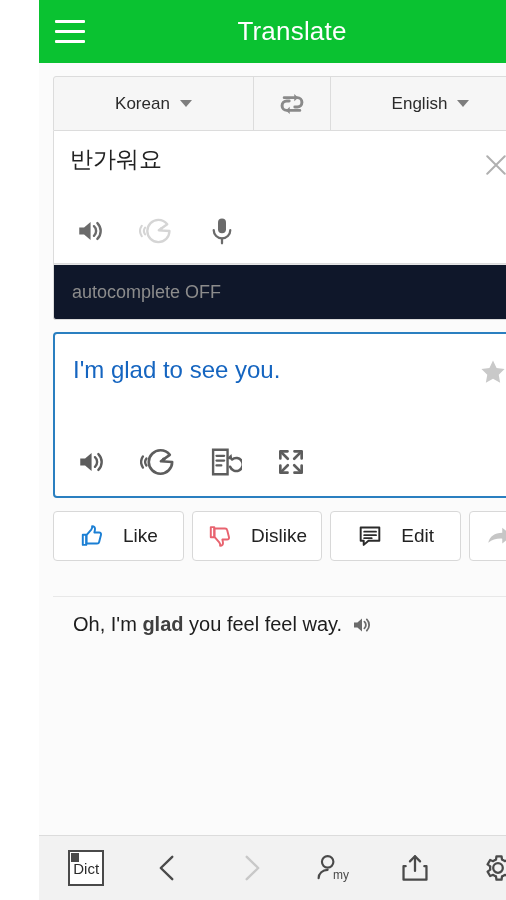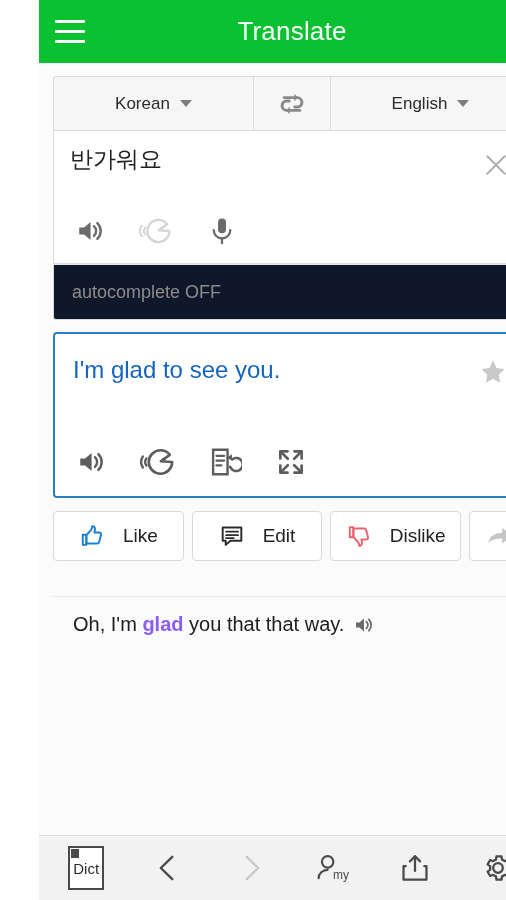--- a/index.html
+++ b/index.html
@@ -250,42 +250,42 @@
     align-items: center;
     gap: 9px;
     flex-wrap: wrap;
   }
   .ex-ko {
     font-size: 19px;
     color: #a6a6a6;
     margin-top: 9px;
     line-height: 1.4;
   }
-  .ex-en b { font-weight: bold; color: #8b5cf6; }
+  .ex-en b { font-weight: bold; color: #404040; }
   .ex-ko b { font-weight: bold; color: #6e6e6e; }
 
   
   .bottombar {
     flex: 0 0 65px;
     height: 65px;
     background: #f2f2f2;
     border-top: 1px solid #dcdcdc;
     display: flex;
     align-items: center;
     justify-content: space-around;
     padding: 0 6px;
     box-sizing: border-box;
   }
   .bb-btn {
     width: 56px; height: 56px;
     display: flex; align-items: center; justify-content: center;
     cursor: pointer;
   }
   .dict-icon {
-    width: 36px; height: 44px;
+    width: 36px; height: 36px;
     border: 2px solid #4a4a4a;
     position: relative;
     display: flex;
     align-items: center;
     justify-content: center;
     font-size: 15px;
     color: #2b2b2b;
     background: #ffffff;
     box-sizing: border-box;
   }
@@ -417,48 +417,48 @@
     <div class="feedback-row">
       <div class="fb-btn">
         <svg width="26" height="26" viewBox="0 0 24 24">
           <path d="M3.5 10.8h3.2v9.4H3.5z" fill="none" stroke="#1b7fd4" stroke-width="1.8" stroke-linejoin="round"></path>
           <path d="M6.9 11.2l4.4-5.1c.7-.9 1-2.2.8-3.1 1.9 0 3 1.3 2.6 3.3l-.5 2.4h4.4c1.2 0 2 1 1.7 2.1l-1.7 6.7c-.2.9-1 1.5-1.9 1.5H6.9z" fill="none" stroke="#1b7fd4" stroke-width="1.8" stroke-linejoin="round"></path>
         </svg>
         <span>Like</span>
       </div>
       <div class="fb-btn">
         <svg width="26" height="26" viewBox="0 0 24 24">
+          <path d="M3.5 3.8h3.2v9.4H3.5z" fill="none" stroke="#e8636f" stroke-width="1.8" stroke-linejoin="round"></path>
+          <path d="M6.9 12.8l4.4 5.1c.7.9 1 2.2.8 3.1 1.9 0 3-1.3 2.6-3.3l-.5-2.4h4.4c1.2 0 2-1 1.7-2.1L18.6 6.5c-.2-.9-1-1.5-1.9-1.5H6.9z" fill="none" stroke="#e8636f" stroke-width="1.8" stroke-linejoin="round"></path>
+        </svg>
+        <span>Dislike</span>
+      </div>
+      <div class="fb-btn">
+        <svg width="26" height="26" viewBox="0 0 24 24">
           <path d="M3.4 4.2h17.2v12.2h-10l-4.4 3.8v-3.8H3.4z" fill="none" stroke="#2b2b2b" stroke-width="1.8" stroke-linejoin="round"></path>
           <path d="M6.6 8h11M6.6 11.2h11M6.6 14h7" stroke="#2b2b2b" stroke-width="1.6" stroke-linecap="round"></path>
         </svg>
         <span>Edit</span>
-      </div>
-      <div class="fb-btn">
-        <svg width="26" height="26" viewBox="0 0 24 24">
-          <path d="M3.5 3.8h3.2v9.4H3.5z" fill="none" stroke="#e8636f" stroke-width="1.8" stroke-linejoin="round"></path>
-          <path d="M6.9 12.8l4.4 5.1c.7.9 1 2.2.8 3.1 1.9 0 3-1.3 2.6-3.3l-.5-2.4h4.4c1.2 0 2-1 1.7-2.1L18.6 6.5c-.2-.9-1-1.5-1.9-1.5H6.9z" fill="none" stroke="#e8636f" stroke-width="1.8" stroke-linejoin="round"></path>
-        </svg>
-        <span>Dislike</span>
       </div>
       <div class="fb-btn share-only">
         <svg width="30" height="30" viewBox="0 0 24 24">
           <path d="M2.6 17.4c1.2-5.2 5-8 11.2-8.1V5.4l7.6 6.3-7.6 6.3v-3.9c-4.6-.2-8 .8-11.2 3.3z" fill="#c6c6c6"></path>
         </svg>
       </div>
     </div>
 
     <div class="examples">
 
       <div class="example">
       </div>
 
       <div class="example">
         <div class="ex-en">
           <span>
-            <span>Oh, I'm </span><b>glad</b><span> you that that way.</span>
+            <span>Oh, I'm </span><b>glad</b><span> you feel feel way.</span>
           </span>
           <span style="display:inline-flex;align-items:center;">
             <svg width="24" height="24" viewBox="0 0 24 24">
               <path d="M3 9.5h3.4L11 5.6v12.8L6.4 14.5H3z" fill="#6b6b6b"></path>
               <path d="M13.4 8.6a4.6 4.6 0 0 1 0 6.8" fill="none" stroke="#6b6b6b" stroke-width="1.8" stroke-linecap="round"></path>
               <path d="M15.8 6.4a7.9 7.9 0 0 1 0 11.2" fill="none" stroke="#6b6b6b" stroke-width="1.8" stroke-linecap="round"></path>
             </svg>
           </span>
         </div>
       </div>

